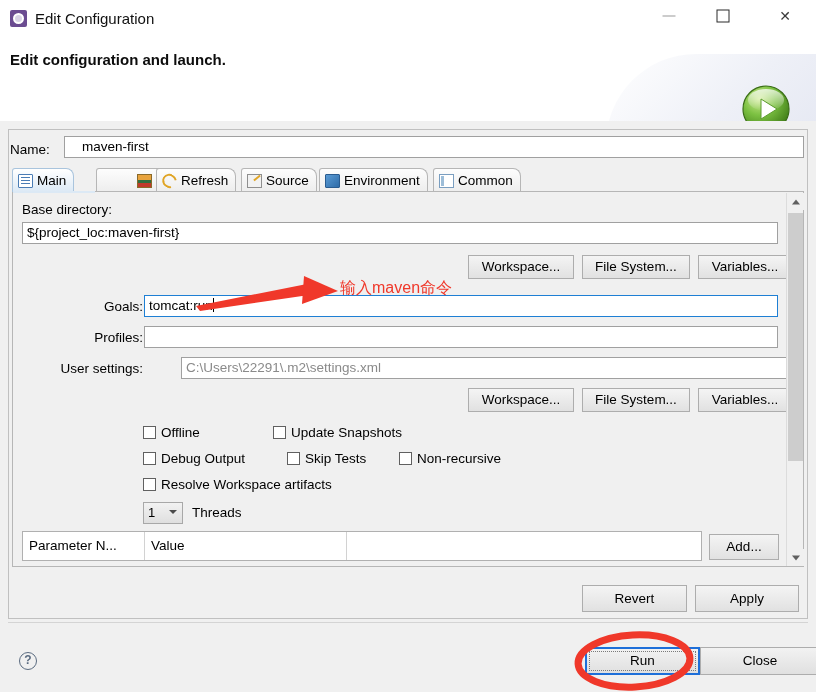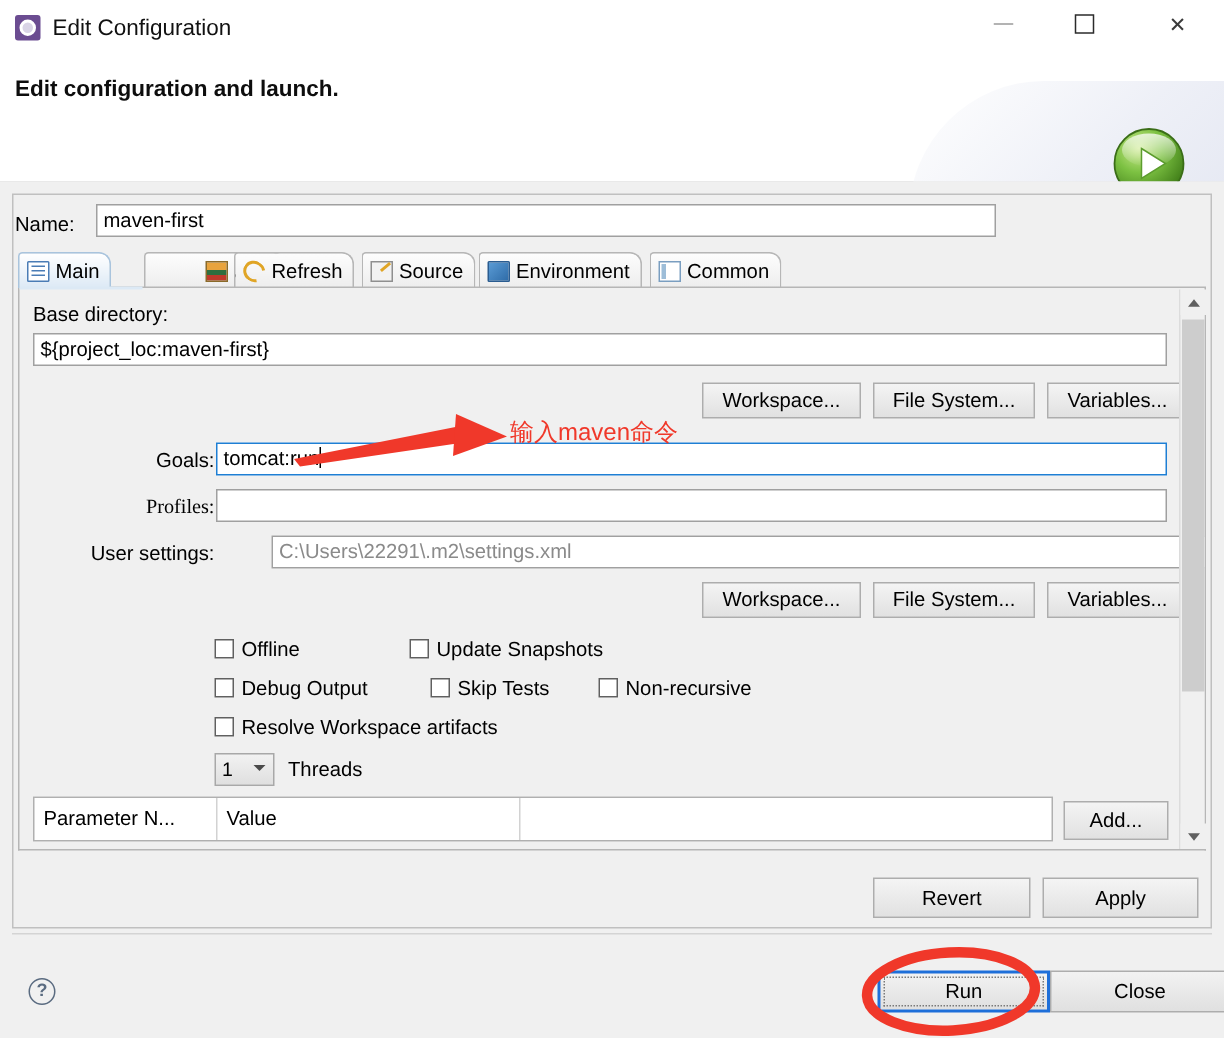--- a/index.html
+++ b/index.html
@@ -125,27 +125,27 @@
 
   
   .name-label {
     position: absolute;
     left: 10px; top: 142px;
     font-size: 13.5px;
   }
   .name-input {
     position: absolute;
     left: 64px; top: 136px;
-    width: 600px; height: 22px;
+    width: 740px; height: 22px;
     background: #ffffff;
     border: 1px solid #a0a0a0;
     box-sizing: border-box;
     font-family: "Liberation Sans", sans-serif;
     font-size: 13.5px;
-    padding: 0 4px;
+    padding: 0 17px;
     line-height: 20px;
     color: #000;
   }
 
   
   .tabstrip {
     position: absolute;
     left: 12px; top: 168px;
     width: 792px; height: 24px;
   }
@@ -554,21 +554,21 @@
   <div class="lbl" style="left:9px; top:10px;">Base directory:</div>
   <div class="txt" style="left:9px; top:30px; width:756px;">${project_loc:maven-first}</div>
 
   <div class="btn" style="left:455px; top:63px; width:106px;">Workspace...</div>
   <div class="btn" style="left:569px; top:63px; width:108px;">File System...</div>
   <div class="btn" style="left:685px; top:63px; width:94px;">Variables...</div>
 
   <div class="lbl" style="left:68px; top:107px; width:62px; text-align:right;">Goals:</div>
   <div class="txt focused" style="left:131px; top:103px; width:634px;"><span>tomcat:run</span><span class="caret"></span></div>
 
-  <div class="lbl" style="left:58px; top:138px; width:72px; text-align:right;font-family:Liberation Serif, serif;">Profiles:</div>
+  <div class="lbl" style="left:58px; top:138px; width:72px; text-align:right;">Profiles:</div>
   <div class="txt" style="left:131px; top:134px; width:634px;"></div>
 
   <div class="lbl" style="left:20px; top:169px; width:110px; text-align:right;">User settings:</div>
   <div class="txt placeholder" style="left:131px; top:165px; width:634px;margin-left:37px;">C:\Users\22291\.m2\settings.xml</div>
 
   <div class="btn" style="left:455px; top:196px; width:106px;">Workspace...</div>
   <div class="btn" style="left:569px; top:196px; width:108px;">File System...</div>
   <div class="btn" style="left:685px; top:196px; width:94px;">Variables...</div>
 
   <div class="cbrow" style="left:130px; top:233px;justify-content:center;">

